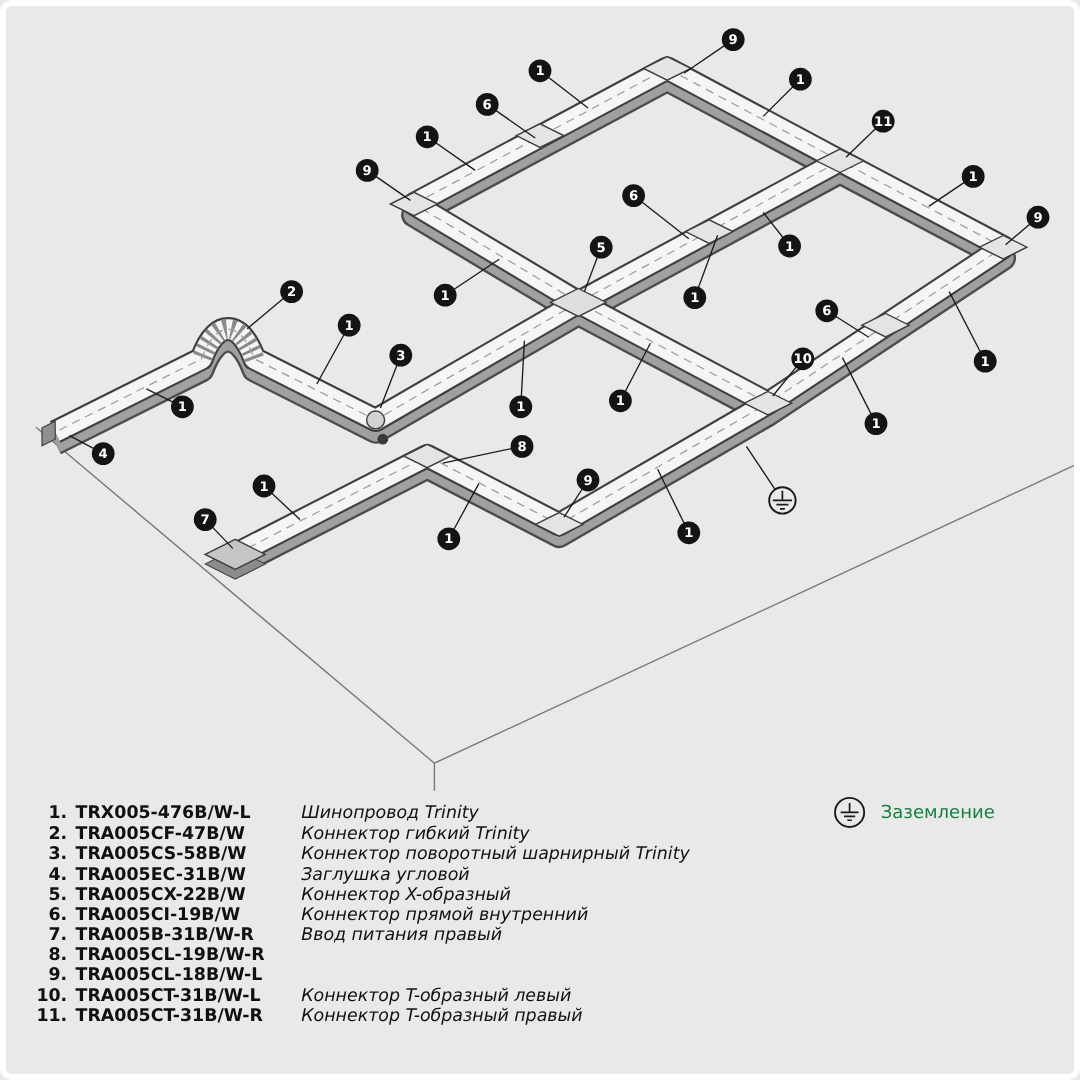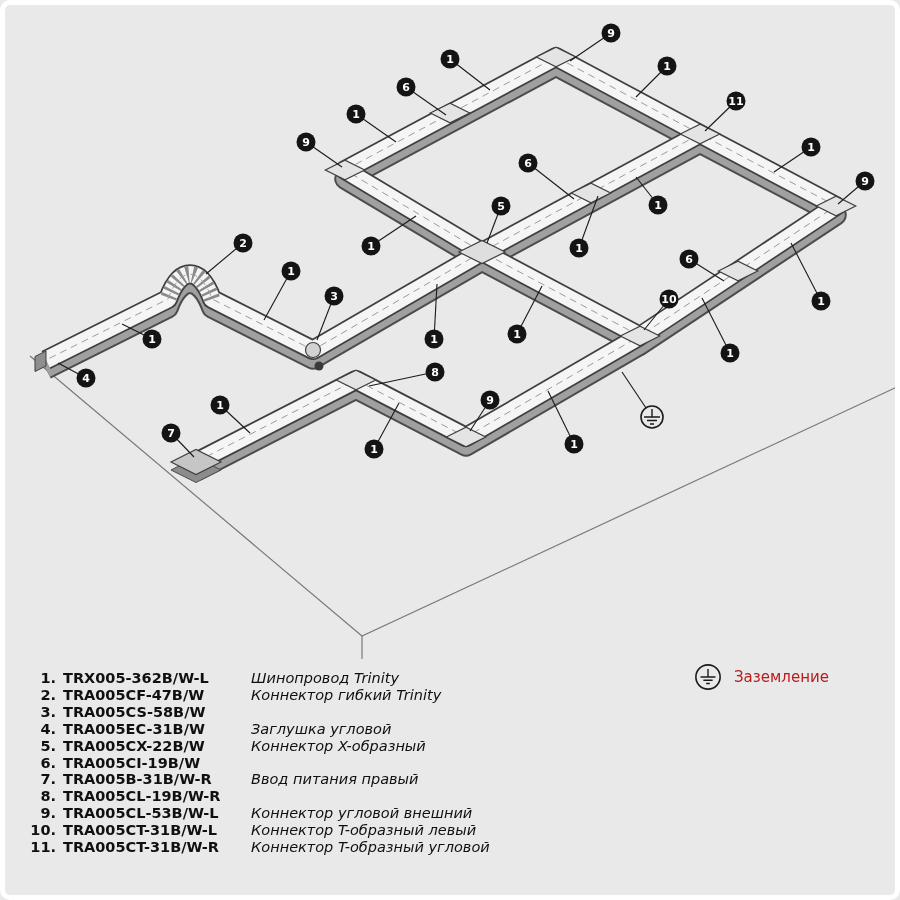--- a/index.html
+++ b/index.html
@@ -32,21 +32,21 @@
   .legend-row {
     display:flex; align-items:baseline;
     font-size:14.5px; line-height:16.9px; white-space:nowrap;
   }
   .lnum  { width:26px; text-align:right; padding-right:7px; font-weight:700; }
   .lcode { width:188px; font-weight:700; }
   .ldesc { font-weight:400;font-style:italic; }
   .legend-ground {
     position:absolute; left:694px; top:663px;
     display:flex; align-items:center; gap:12px;
-    font-size:15px; color:#b91c1c; z-index:10;
+    font-size:15px; color:#15803d; z-index:10;
   }
 </style>
 </head>
 <body>
 
 <div class="canvas">
 
   <svg id="diagram" width="900" height="660" viewBox="0 0 900 660">
     <defs>
       <path id="p-outer" d="M345,170 L556,57 L700,134 L836,206 L640,336 L482,252 Z"></path>
@@ -290,69 +290,70 @@
           <circle cx="574" cy="444" r="9.5" fill="#141414"></circle>
           <text x="574" y="447.8" class="callout-num">1</text>
         </g>
       </g>
   </svg>
 
   <div class="legend">
     <div id="legend-rows">
         <div class="legend-row">
           <span class="lnum">1.</span>
-          <span class="lcode">TRX005-362B/W-L</span>
+          <span class="lcode">TRX005-476B/W-L</span>
           <span class="ldesc">Шинопровод Trinity</span>
         </div>
         <div class="legend-row">
           <span class="lnum">2.</span>
           <span class="lcode">TRA005CF-47B/W</span>
           <span class="ldesc">Коннектор гибкий Trinity</span>
         </div>
         <div class="legend-row">
           <span class="lnum">3.</span>
           <span class="lcode">TRA005CS-58B/W</span>
+          <span class="ldesc">Коннектор поворотный шарнирный Trinity</span>
         </div>
         <div class="legend-row">
           <span class="lnum">4.</span>
           <span class="lcode">TRA005EC-31B/W</span>
           <span class="ldesc">Заглушка угловой</span>
         </div>
         <div class="legend-row">
           <span class="lnum">5.</span>
           <span class="lcode">TRA005CX-22B/W</span>
           <span class="ldesc">Коннектор X-образный</span>
         </div>
         <div class="legend-row">
           <span class="lnum">6.</span>
           <span class="lcode">TRA005CI-19B/W</span>
+          <span class="ldesc">Коннектор прямой внутренний</span>
         </div>
         <div class="legend-row">
           <span class="lnum">7.</span>
           <span class="lcode">TRA005B-31B/W-R</span>
           <span class="ldesc">Ввод питания правый</span>
         </div>
         <div class="legend-row">
           <span class="lnum">8.</span>
           <span class="lcode">TRA005CL-19B/W-R</span>
         </div>
         <div class="legend-row">
           <span class="lnum">9.</span>
-          <span class="lcode">TRA005CL-53B/W-L</span>
-          <span class="ldesc">Коннектор угловой внешний</span>
+          <span class="lcode">TRA005CL-18B/W-L</span>
         </div>
         <div class="legend-row">
           <span class="lnum">10.</span>
           <span class="lcode">TRA005CT-31B/W-L</span>
           <span class="ldesc">Коннектор T-образный левый</span>
         </div>
         <div class="legend-row">
           <span class="lnum">11.</span>
           <span class="lcode">TRA005CT-31B/W-R</span>
-          <span class="ldesc">Коннектор T-образный угловой</span>
+          <span class="ldesc">Коннектор T-образный правый</span>
         </div>
       </div>
   </div>
 
   <div class="legend-ground">
     <svg width="28" height="28" viewBox="0 0 30 30" fill="none" stroke="#1a1a1a">
       <circle cx="15" cy="15" r="13" stroke-width="1.7"></circle>
       <path d="M15,6.5 L15,15 M7,15 L23,15 M10,18.5 L20,18.5 M13,22 L17,22" stroke-width="1.5"></path>
     </svg>
     <span>Заземление</span>

